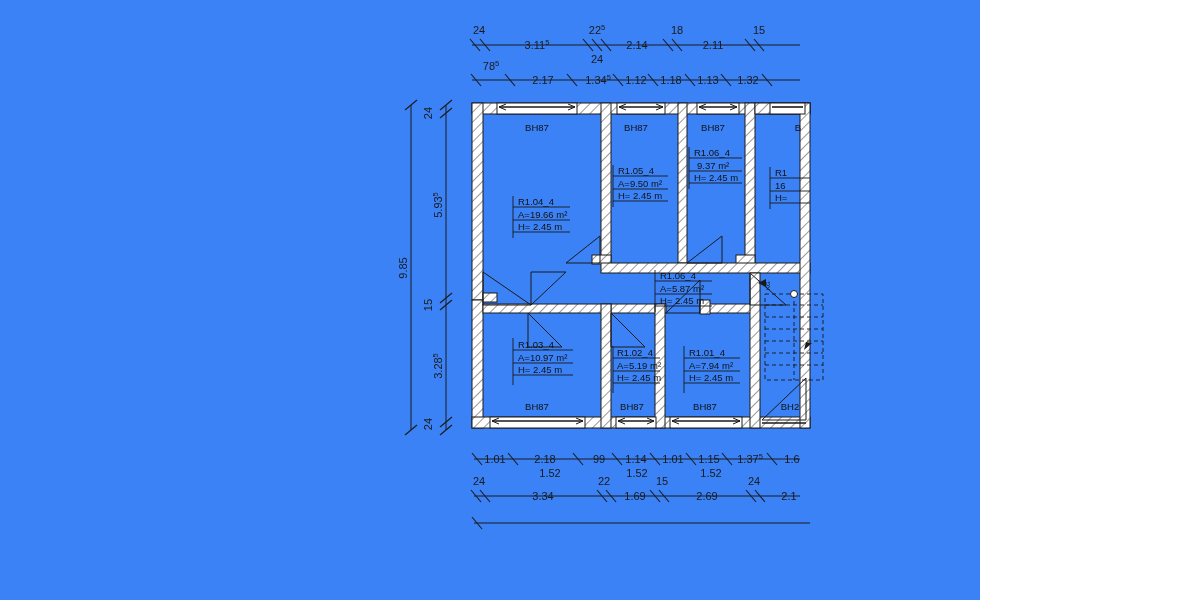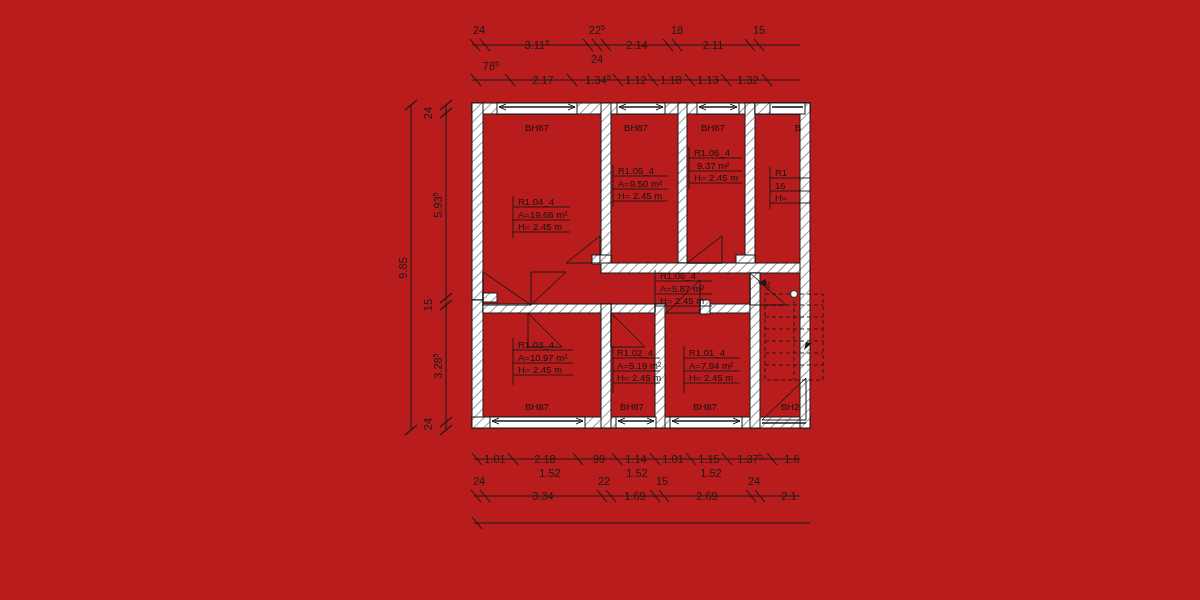--- a/index.html
+++ b/index.html
@@ -5,22 +5,22 @@
 <style>
   html, body {
     margin: 0; padding: 0;
     width: 1200px; height: 600px;
     background: #ffffff;
     font-family: "Liberation Sans", sans-serif;
     overflow: hidden;
   }
   #stage {
     position: relative;
-    width: 1200px; height: 600px;
-    background: #b91c1c;
+    width: 980px; height: 600px;
+    background: #3b82f6;
   }
   #plan-svg { position:absolute; left:0; top:0; }
   .dim-text {
     font-family: "Liberation Sans", sans-serif;
     font-size: 11px;
     fill: #1a1a1a;
   }
   .dim-sup { font-size: 7.5px; }
   .room-text {
     font-family: "Liberation Sans", sans-serif;

